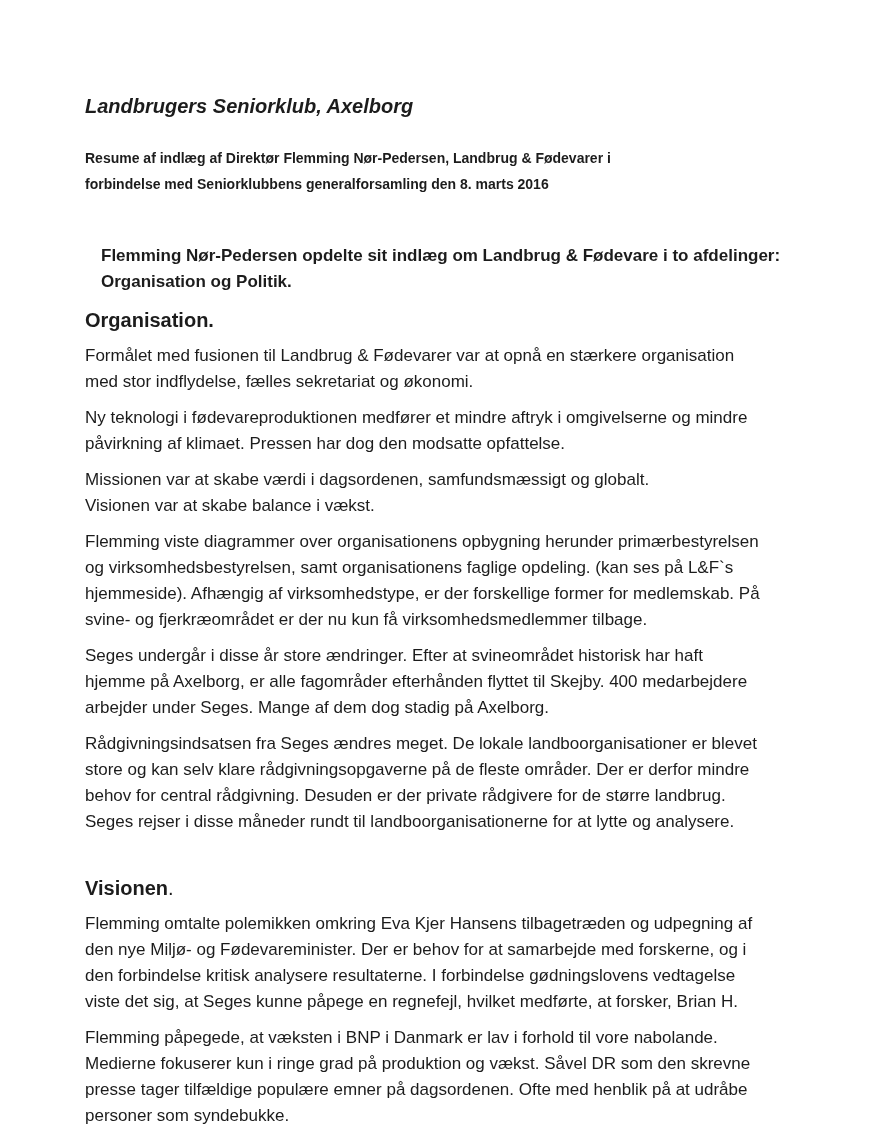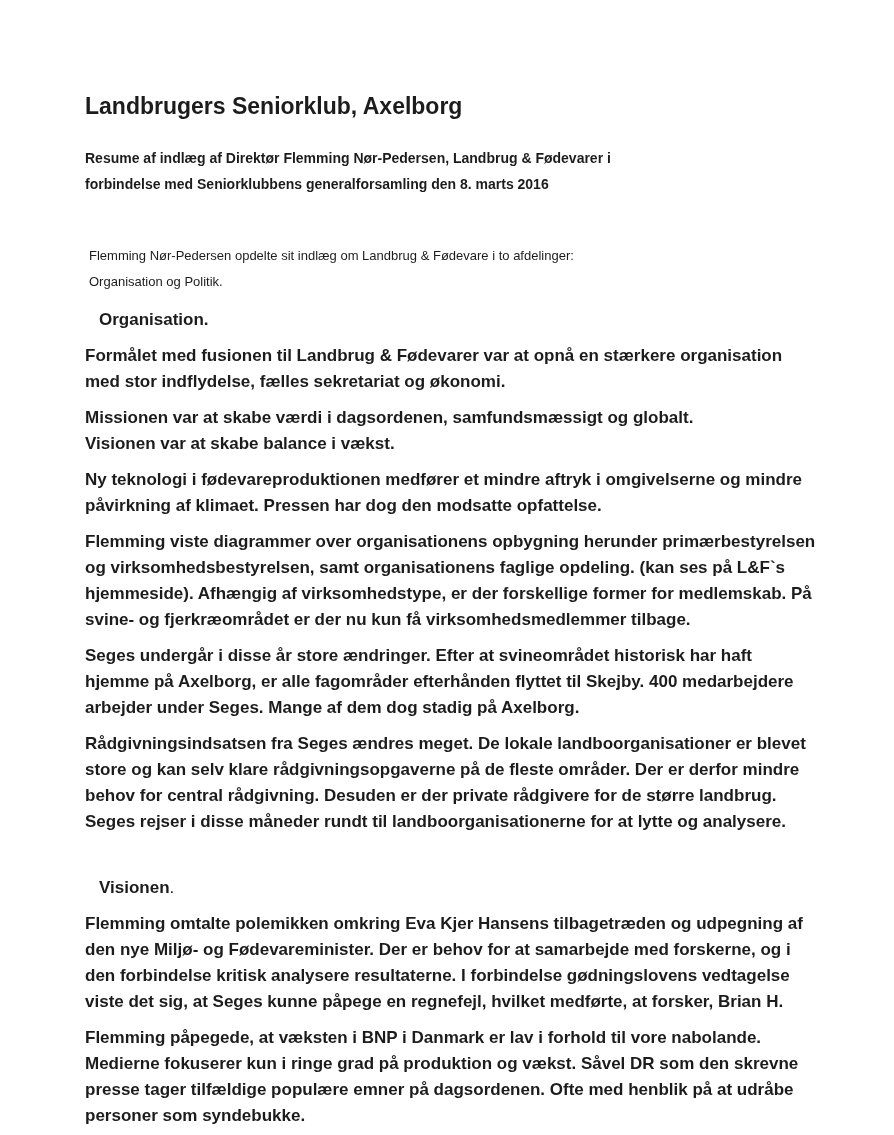--- a/index.html
+++ b/index.html
@@ -16,51 +16,52 @@
   }
   .page {
     box-sizing: border-box;
     width: 894px;
     height: 1135px;
     padding: 92px 24px 0 85px;
     overflow: hidden;
     background: #ffffff;
   }
   .title {
-    font-size: 23px;
+    font-size: 20px;
     font-weight: bold;
     line-height: 28px;
     margin: 0 0 25px 0;
+    font-style: italic;
   }
   .subtitle {
     font-size: 14px;
     font-weight: bold;
     line-height: 26px;
     margin: 0 0 46px 0;
     white-space: pre;
   }
   .intro {
-    font-size: 13px;
-    font-weight: normal;
+    font-size: 17px;
+    font-weight: bold;
     line-height: 26px;
-    margin: 0 0 12px 4px;
+    margin: 0 0 12px 16px;
     white-space: pre;
   }
   .heading {
-    font-size: 17px;
+    font-size: 20px;
     font-weight: bold;
     line-height: 26px;
-    margin: 0 0 10px 14px;
+    margin: 0 0 10px 0;
   }
   .heading .plain {
     font-weight: normal;
   }
   .para {
     font-size: 17px;
-    font-weight: bold;
+    font-weight: normal;
     line-height: 26px;
     margin: 0 0 10px 0;
     white-space: pre;
   }
   .section {
     margin: 0;
   }
   .section-politik {
     padding-top: 30px;
   }
@@ -76,24 +77,24 @@
 forbindelse med Seniorklubbens generalforsamling den 8. marts 2016</p>
 
   <p class="intro">Flemming Nør-Pedersen opdelte sit indlæg om Landbrug &amp; Fødevare i to afdelinger:
 Organisation og Politik.</p>
 
   <section class="section">
     <h2 class="heading"><span>Organisation.</span><span class="plain"></span></h2>
 
     <p class="para">Formålet med fusionen til Landbrug &amp; Fødevarer var at opnå en stærkere organisation
 med stor indflydelse, fælles sekretariat og økonomi.</p>
+    <p class="para">Ny teknologi i fødevareproduktionen medfører et mindre aftryk i omgivelserne og mindre
+påvirkning af klimaet. Pressen har dog den modsatte opfattelse.</p>
     <p class="para">Missionen var at skabe værdi i dagsordenen, samfundsmæssigt og globalt.
 Visionen var at skabe balance i vækst.</p>
-    <p class="para">Ny teknologi i fødevareproduktionen medfører et mindre aftryk i omgivelserne og mindre
-påvirkning af klimaet. Pressen har dog den modsatte opfattelse.</p>
     <p class="para">Flemming viste diagrammer over organisationens opbygning herunder primærbestyrelsen
 og virksomhedsbestyrelsen, samt organisationens faglige opdeling. (kan ses på L&amp;F`s
 hjemmeside). Afhængig af virksomhedstype, er der forskellige former for medlemskab. På
 svine- og fjerkræområdet er der nu kun få virksomhedsmedlemmer tilbage.</p>
     <p class="para">Seges undergår i disse år store ændringer. Efter at svineområdet historisk har haft
 hjemme på Axelborg, er alle fagområder efterhånden flyttet til Skejby. 400 medarbejdere
 arbejder under Seges. Mange af dem dog stadig på Axelborg.</p>
     <p class="para">Rådgivningsindsatsen fra Seges ændres meget. De lokale landboorganisationer er blevet
 store og kan selv klare rådgivningsopgaverne på de fleste områder. Der er derfor mindre
 behov for central rådgivning. Desuden er der private rådgivere for de større landbrug.

